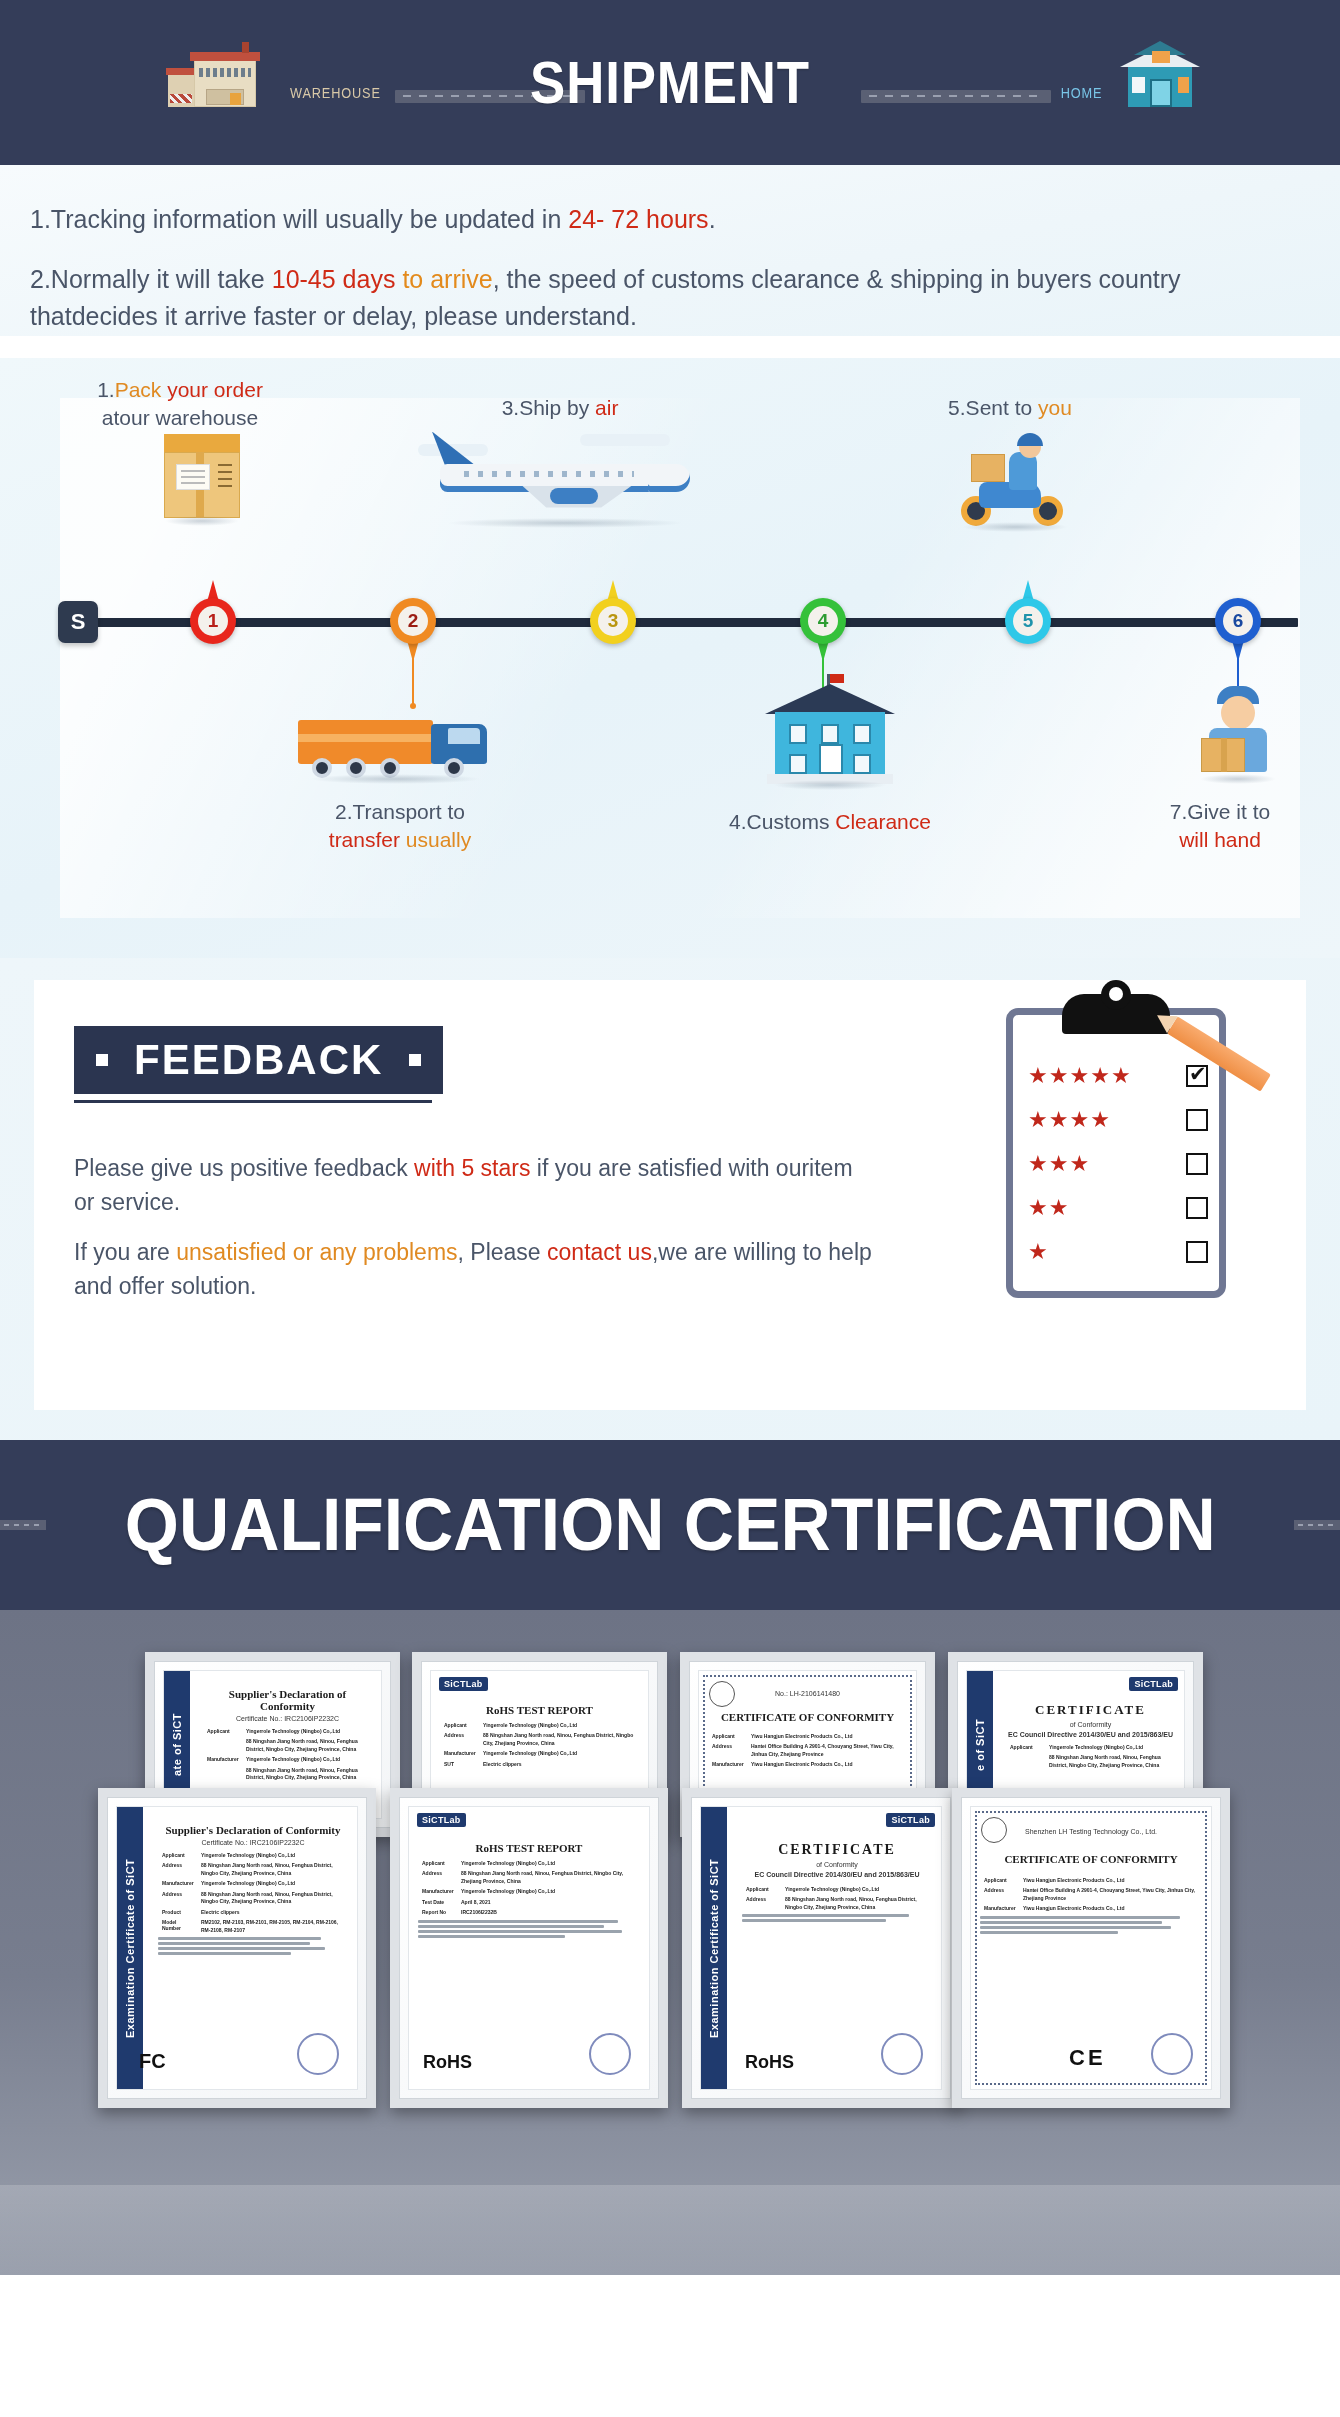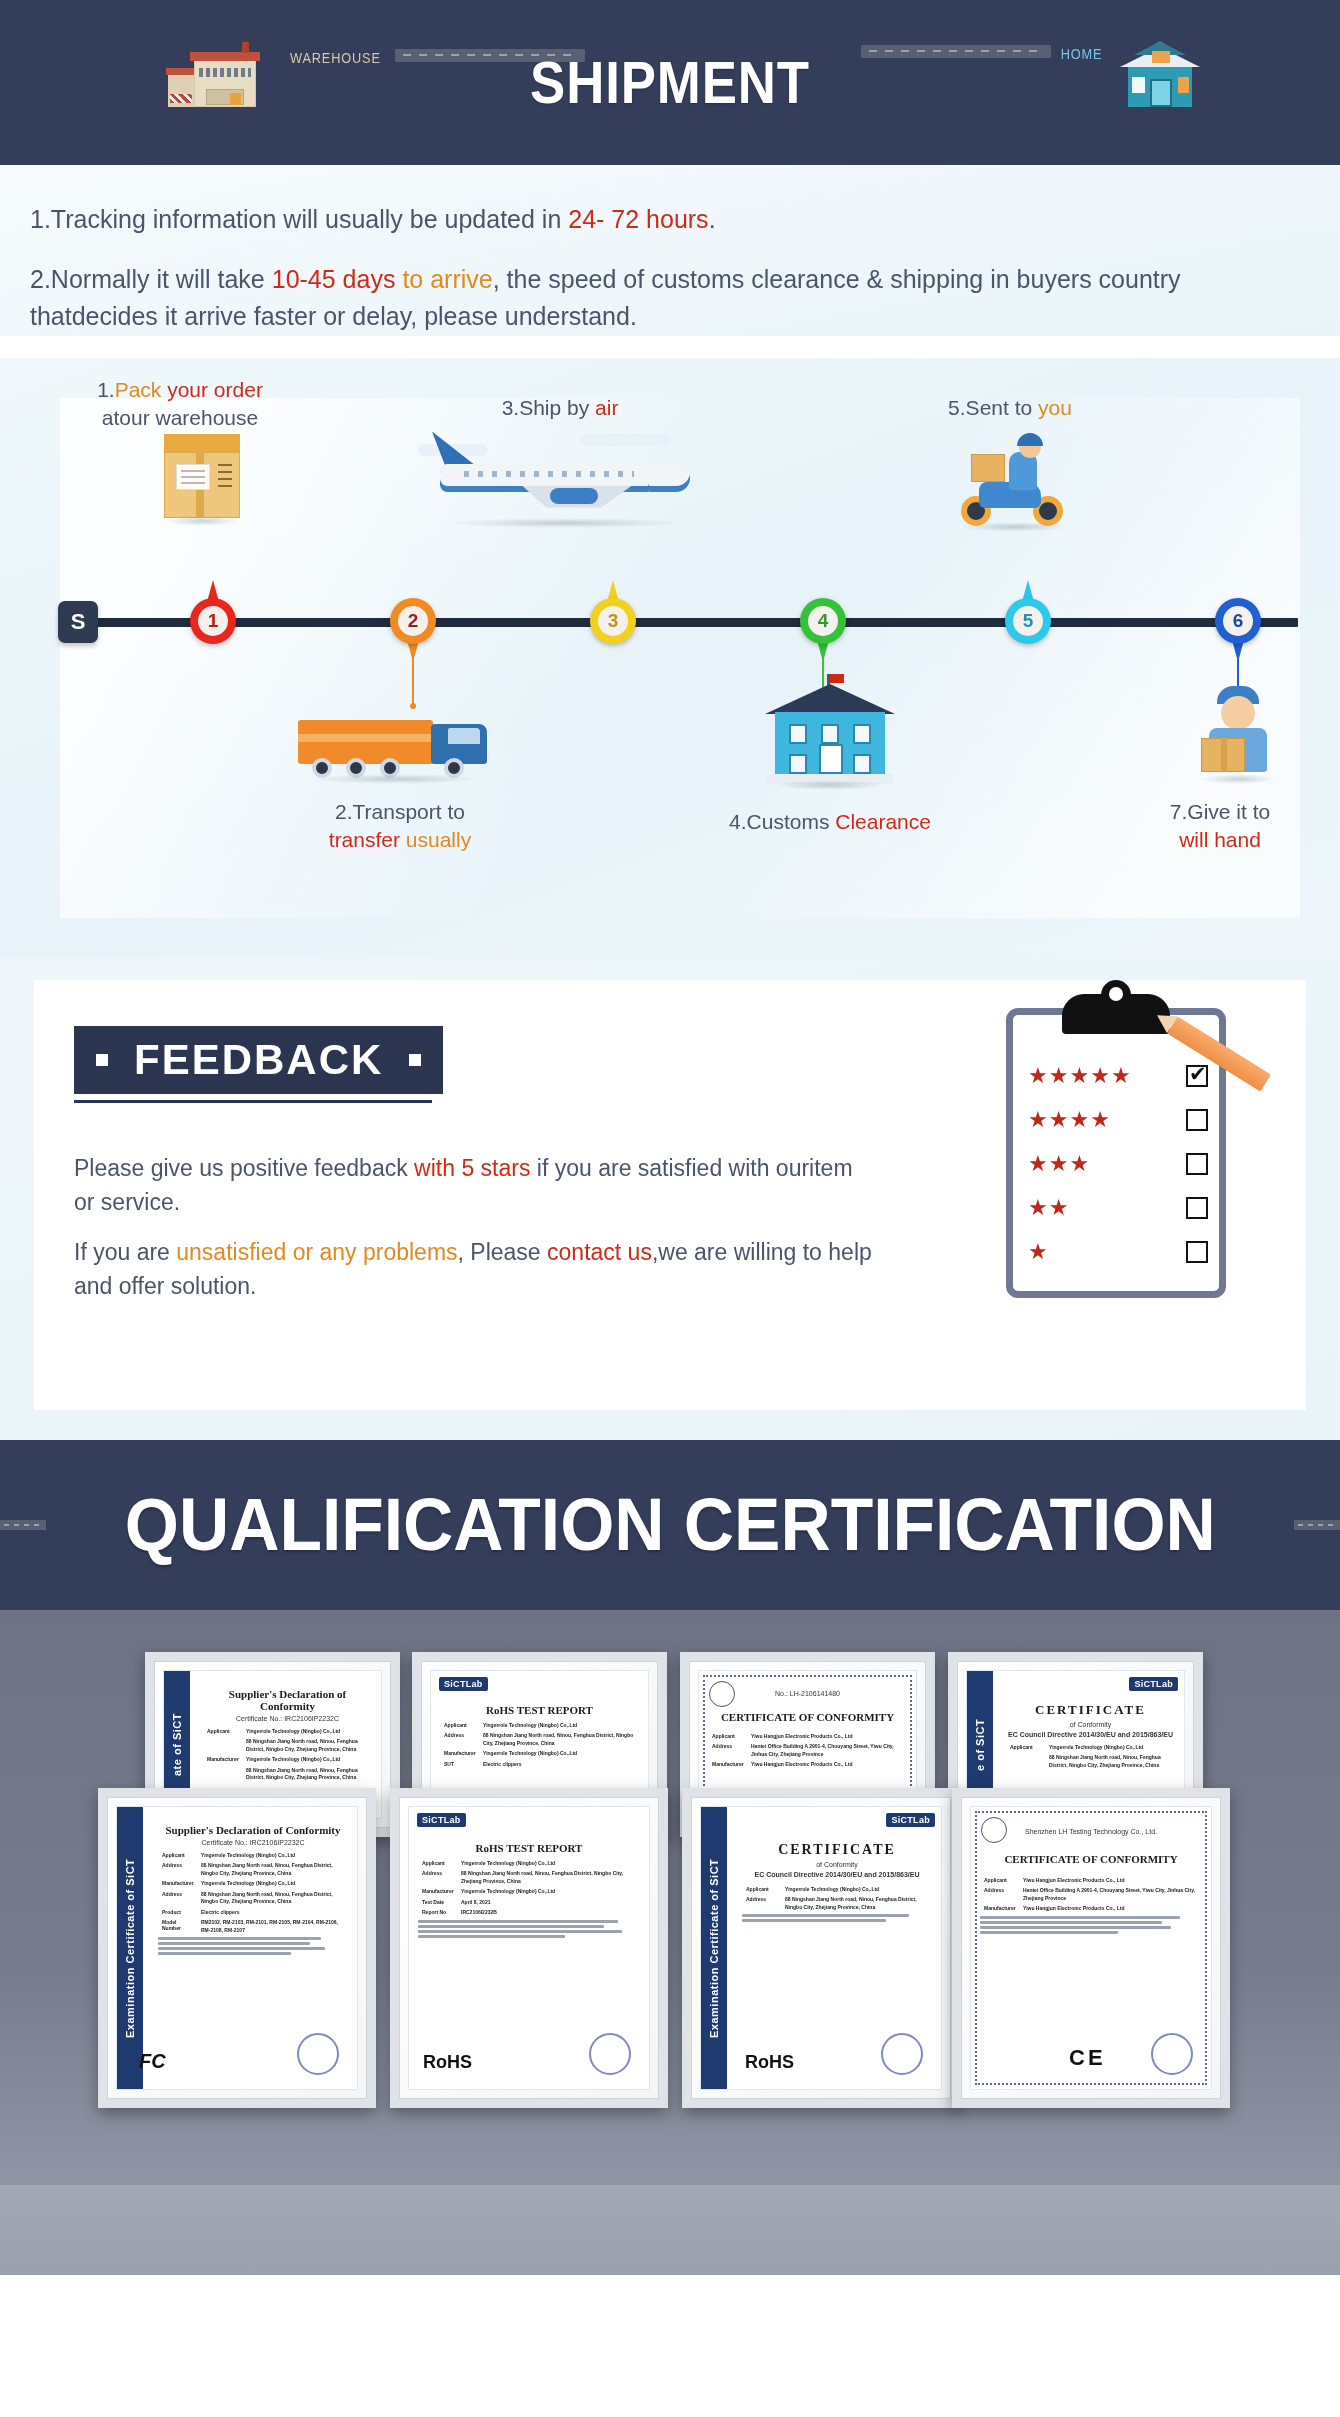--- a/index.html
+++ b/index.html
@@ -23,21 +23,21 @@
   .header-title {
     font-size: 60px;
     font-weight: bold;
     color: #ffffff;
     letter-spacing: 1px;
     font-stretch: condensed;
     transform: scaleX(0.88);
     z-index: 5;
     text-shadow: 0 1px 2px rgba(0,0,0,.25);
   }
-  .hdr-side { position: absolute; display: flex; }
+  .hdr-side { position: absolute; display: flex; align-items: flex-end; }
   .hdr-left { left: 168px; bottom: 58px; }
   .hdr-right { right: 132px; bottom: 58px; }
   .hdr-label {
     font-size: 15px; letter-spacing: 1px; margin: 0 6px 6px 6px;
     font-stretch: condensed; transform: scaleX(0.85);
   }
   .hdr-label.warehouse { color: #d9c9a8; }
   .hdr-label.home { color: #79c6e8; }
   .road {
     width: 190px; height: 13px; background: #5a6074;
@@ -319,21 +319,21 @@
   .cert-body { margin-top: 6px; padding: 0 4px; }
   .cert-line { display:flex; gap:5px; margin-bottom:3px; }
   .cert-k { font-size:5px; color:#222; font-weight:bold; width:34px; flex:none;}
   .cert-v { font-size:5px; color:#222; font-weight:bold; line-height:1.5; }
   .cert-logo {
     position:absolute; right:6px; top:6px; background:#1f3a6e; color:#fff;
     font-size: 9px; font-weight:bold; padding: 2px 5px; border-radius:2px; letter-spacing:.3px;
   }
   .cert-rohs { position:absolute; left:14px; bottom:16px; font-size:18px; font-weight:bold; color:#111;}
   .cert-ce  { position:absolute; left:50%; margin-left:-22px; bottom:18px; font-size:22px; font-weight:bold; color:#111; letter-spacing:3px;}
-  .cert-fc  { position:absolute; left:22px; bottom:16px; font-size:20px; font-weight:bold; color:#111; font-style:italic;}
+  .cert-fc  { position:absolute; left:22px; bottom:16px; font-size:20px; font-weight:bold; color:#111; }
   .cert-seal{
     position:absolute; right:18px; bottom:14px; width:42px;height:42px;border-radius:50%;
     border:2px solid #2a3d8f; opacity:.6;
   }
   .cert-border-deco { position:absolute; inset:4px; border:2px dotted #5a6a8a; }
   .cert-mark {
     position:absolute; left:10px; top:10px; width:26px;height:26px; border-radius:50%;
     border:1px solid #555;
   }
   .fake-para { height:3px; background:#9aa3ad; margin:2px 0; border-radius:1px;}

